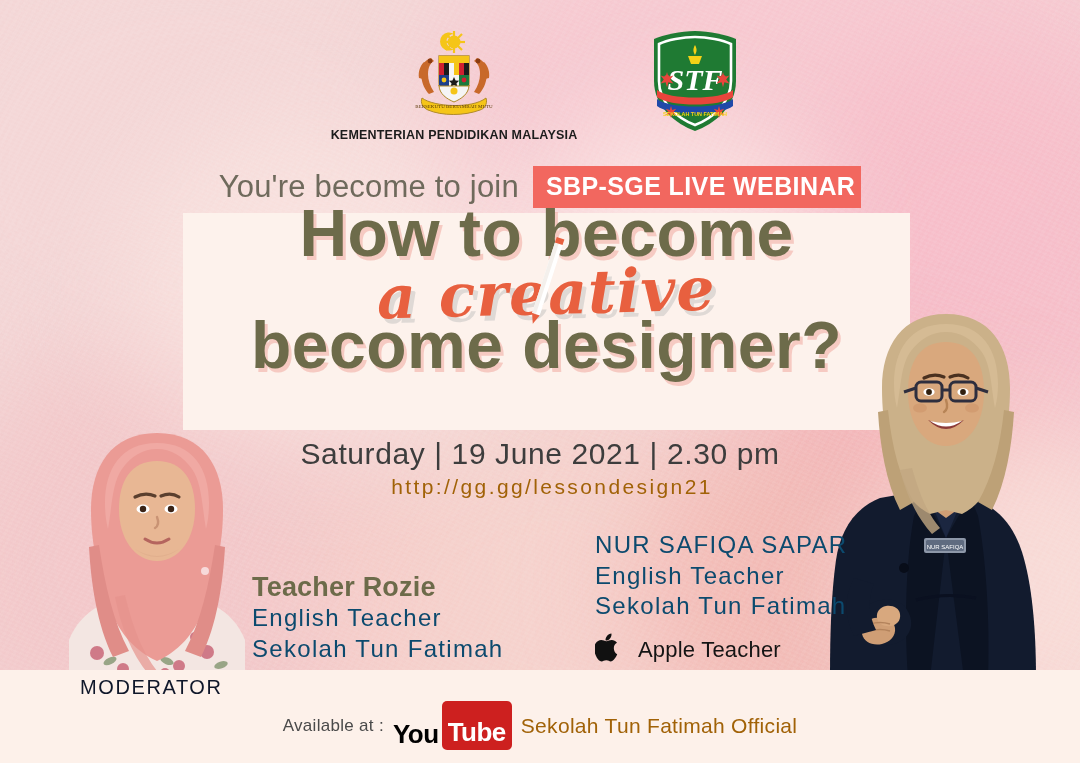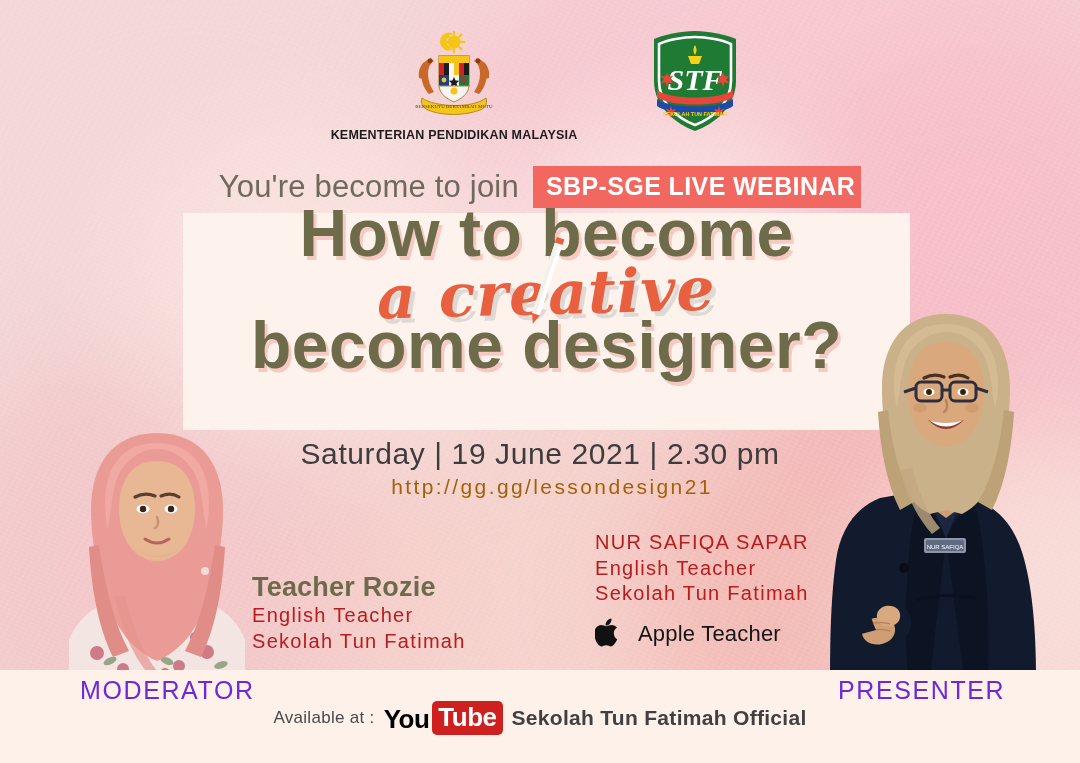--- a/index.html
+++ b/index.html
@@ -162,22 +162,22 @@
   
   .speaker { position: absolute; }
   .speaker-name {
     font-size: 27px;
     font-weight: bold;
     color: #6d6b4a;
     letter-spacing: .2px;
     line-height: 1.15;
   }
   .speaker-sub {
-    font-size: 20px;
-    color: #b91c1c;
+    font-size: 24px;
+    color: #0c4a6e;
     letter-spacing: 1.3px;
     line-height: 1.28;
   }
   .rozie-info { left: 252px; top: 572px; }
   .fiqa-info  { left: 595px; top: 530px; }
 
   .apple-badge {
     display: flex;
     align-items: center;
     gap: 19px;
@@ -190,22 +190,22 @@
   }
 
   
   .bottom-band {
     position: absolute;
     left: 0; right: 0; top: 670px; bottom: 0;
     background: #fdf1ea;
   }
   .role-label {
     position: absolute;
-    font-size: 25px;
-    color: #6d28d9;
+    font-size: 20px;
+    color: #0f172a;
     letter-spacing: 1.6px;
     font-weight: normal;
   }
   .role-moderator { left: 80px;  top: 676px; }
   .role-presenter { left: 838px; top: 676px; }
 
   .available-row {
     position: absolute;
     left: 0; right: 0; top: 701px;
     display: flex;
@@ -221,34 +221,33 @@
   .yt-logo { display: flex; align-items: flex-end; }
   .yt-you {
     font-size: 26px;
     font-weight: bold;
     color: #000000;
     letter-spacing: -.5px;
   }
   .yt-tube-box {
     background: #cd201f;
     border-radius: 5px;
-    padding: 1px 6px 2px 6px;
+    padding: 16px 6px 2px 6px;
     margin-left: 3px;
   }
   .yt-tube {
     font-size: 26px;
     font-weight: bold;
     color: #ffffff;
     letter-spacing: -.5px;
   }
   .channel-text {
     font-size: 21px;
-    color: #404040;
+    color: #a16207;
     letter-spacing: .3px;
-    font-weight: bold;
   }
 </style>
 </head>
 <body>
 
 <div class="poster">
 
   <div class="bg-layer">
     <div class="wash w1"></div>
     <div class="wash w2"></div>
@@ -517,21 +516,20 @@
           <path d="M16.4 0.5 c-1.6 .2 -3.4 1.2 -4.4 2.5 c-.9 1.2 -1.7 2.9 -1.4 4.6 c1.8 .1 3.6 -.9 4.6 -2.3 c1 -1.3 1.6 -3 1.2 -4.8 z" fill="#111111"></path>
           <path d="M22.2 21.3 c-.6 1.4 -.9 2 -1.7 3.2 c-1.1 1.7 -2.7 3.9 -4.7 3.9 c-1.8 0 -2.2 -1.2 -4.6 -1.1 c-2.4 0 -2.9 1.1 -4.7 1.1 c-2 0 -3.5 -1.9 -4.6 -3.7 C-1.2 19.8 -1.5 13.8 .5 10.6 c1.4 -2.3 3.6 -3.6 5.7 -3.6 c2.1 0 3.5 1.2 5.3 1.2 c1.7 0 2.8 -1.2 5.3 -1.2 c1.9 0 3.8 1 5.2 2.8 c-4.6 2.5 -3.9 9 .2 11.5 z" fill="#111111"></path>
         </svg>
       </span>
       <span class="apple-label">Apple Teacher</span>
     </div>
   </div>
 
   <div class="bottom-band"></div>
   <div class="role-label role-moderator">MODERATOR</div>
-  <div class="role-label role-presenter">PRESENTER</div>
 
   <div class="available-row">
     <span class="available-text">Available at :</span>
     <span class="yt-logo">
       <span class="yt-you">You</span>
       <span class="yt-tube-box">
         <span class="yt-tube">Tube</span>
       </span>
     </span>
     <span class="channel-text">Sekolah Tun Fatimah Official</span>

